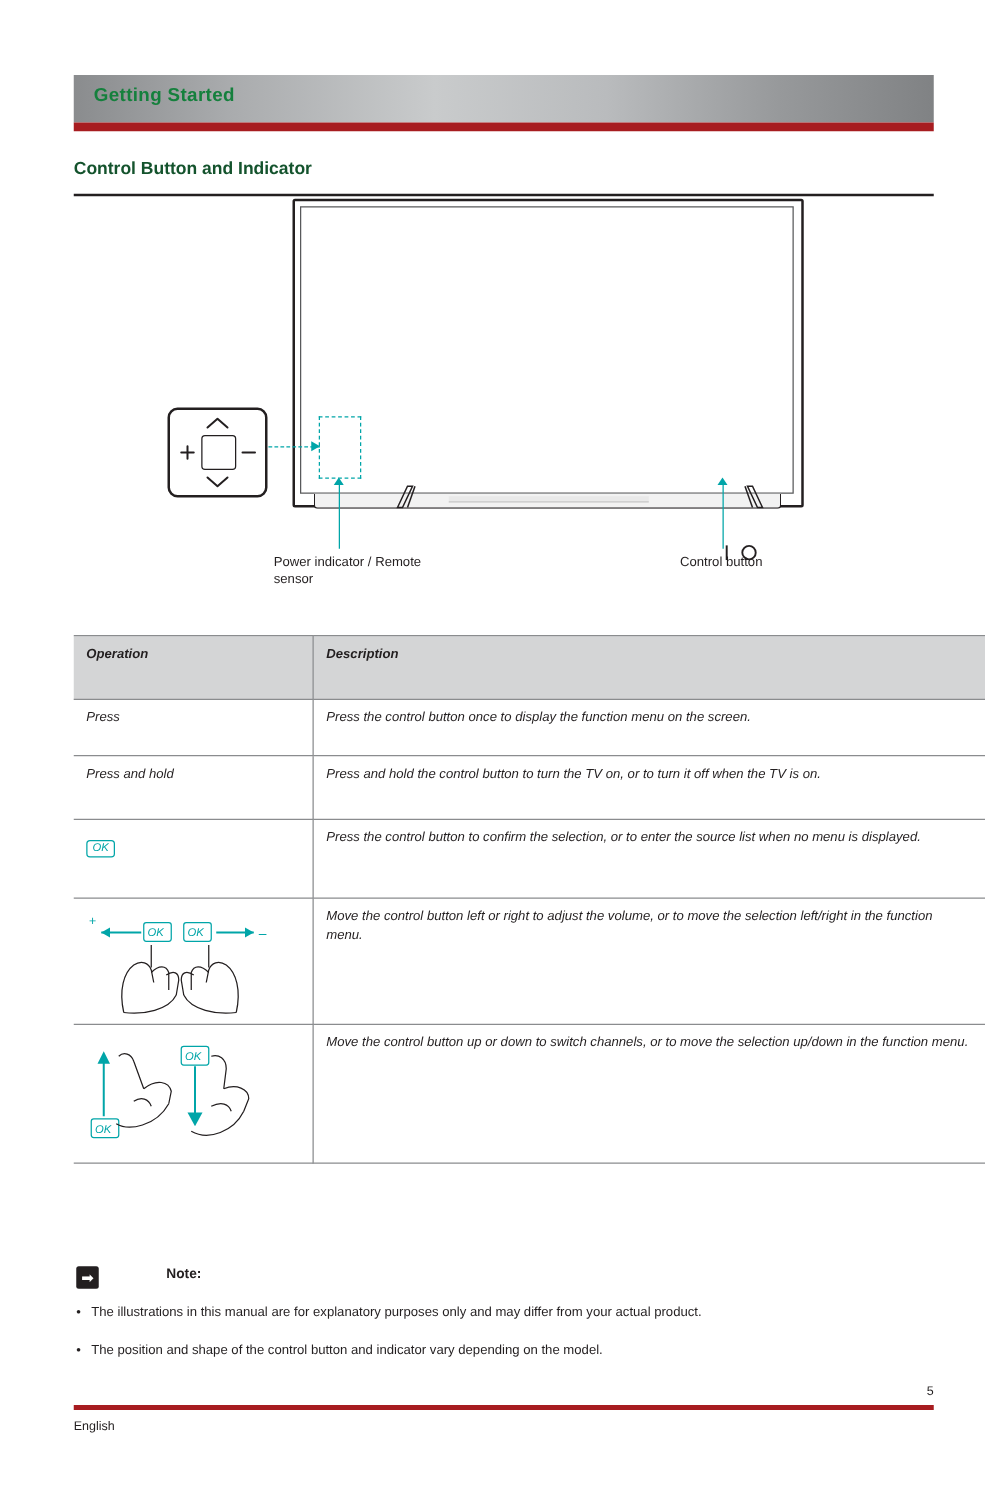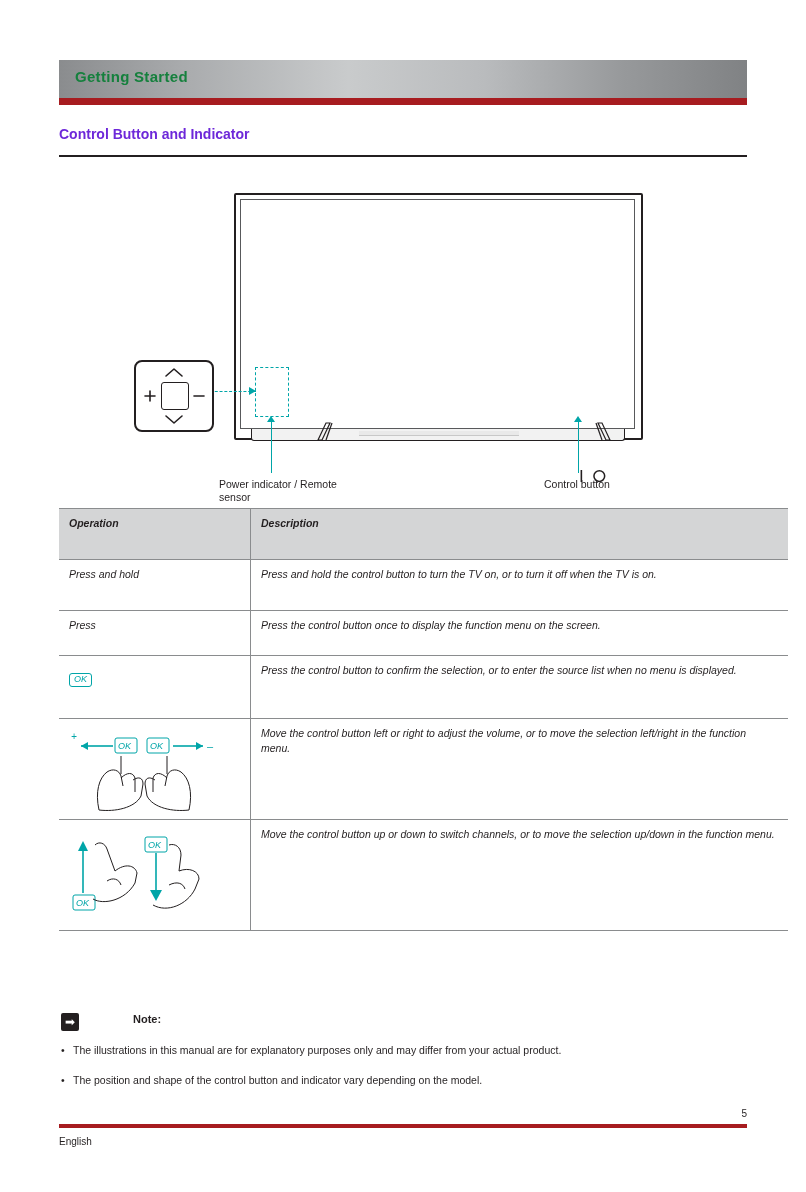--- a/index.html
+++ b/index.html
@@ -49,28 +49,28 @@
     width: 688px;
     height: 2px;
     background: #231f20;
   }
   .section-title {
     position: absolute;
     left: 59px;
     top: 126px;
     font-size: 14px;
     font-weight: bold;
-    color: #6d28d9;
+    color: #14532d;
   }
 
   
   .illus {
     position: absolute;
     left: 59px;
-    top: 182px;
+    top: 148px;
     width: 688px;
     height: 325px;
   }
   .tv-outer {
     position: absolute;
     left: 175px;
     top: 11px;
     width: 405px;
     height: 243px;
     border: 2px solid #231f20;
@@ -355,30 +355,30 @@
 
 <table class="tbl">
   <thead>
     <tr>
       <th class="col-a">Operation</th>
       <th class="col-b">Description</th>
     </tr>
   </thead>
   <tbody>
     <tr>
+      <td class="col-a" style="height:30px;">
+        <span class="key-label">Press</span>
+      </td>
+      <td class="col-b">Press the control button once to display the function menu on the screen.</td>
+    </tr>
+    <tr>
       <td class="col-a" style="height:36px;">
         <span class="key-label">Press and hold</span>
       </td>
       <td class="col-b">Press and hold the control button to turn the TV on, or to turn it off when the TV is on.</td>
-    </tr>
-    <tr>
-      <td class="col-a" style="height:30px;">
-        <span class="key-label">Press</span>
-      </td>
-      <td class="col-b">Press the control button once to display the function menu on the screen.</td>
     </tr>
     <tr>
       <td class="col-a" style="height:48px;">
         <span style="display:inline-block;margin-top:8px;">
           <span class="ok-chip">OK</span>
         </span>
       </td>
       <td class="col-b">Press the control button to confirm the selection, or to enter the source list when no menu is displayed.</td>
     </tr>
     <tr>

